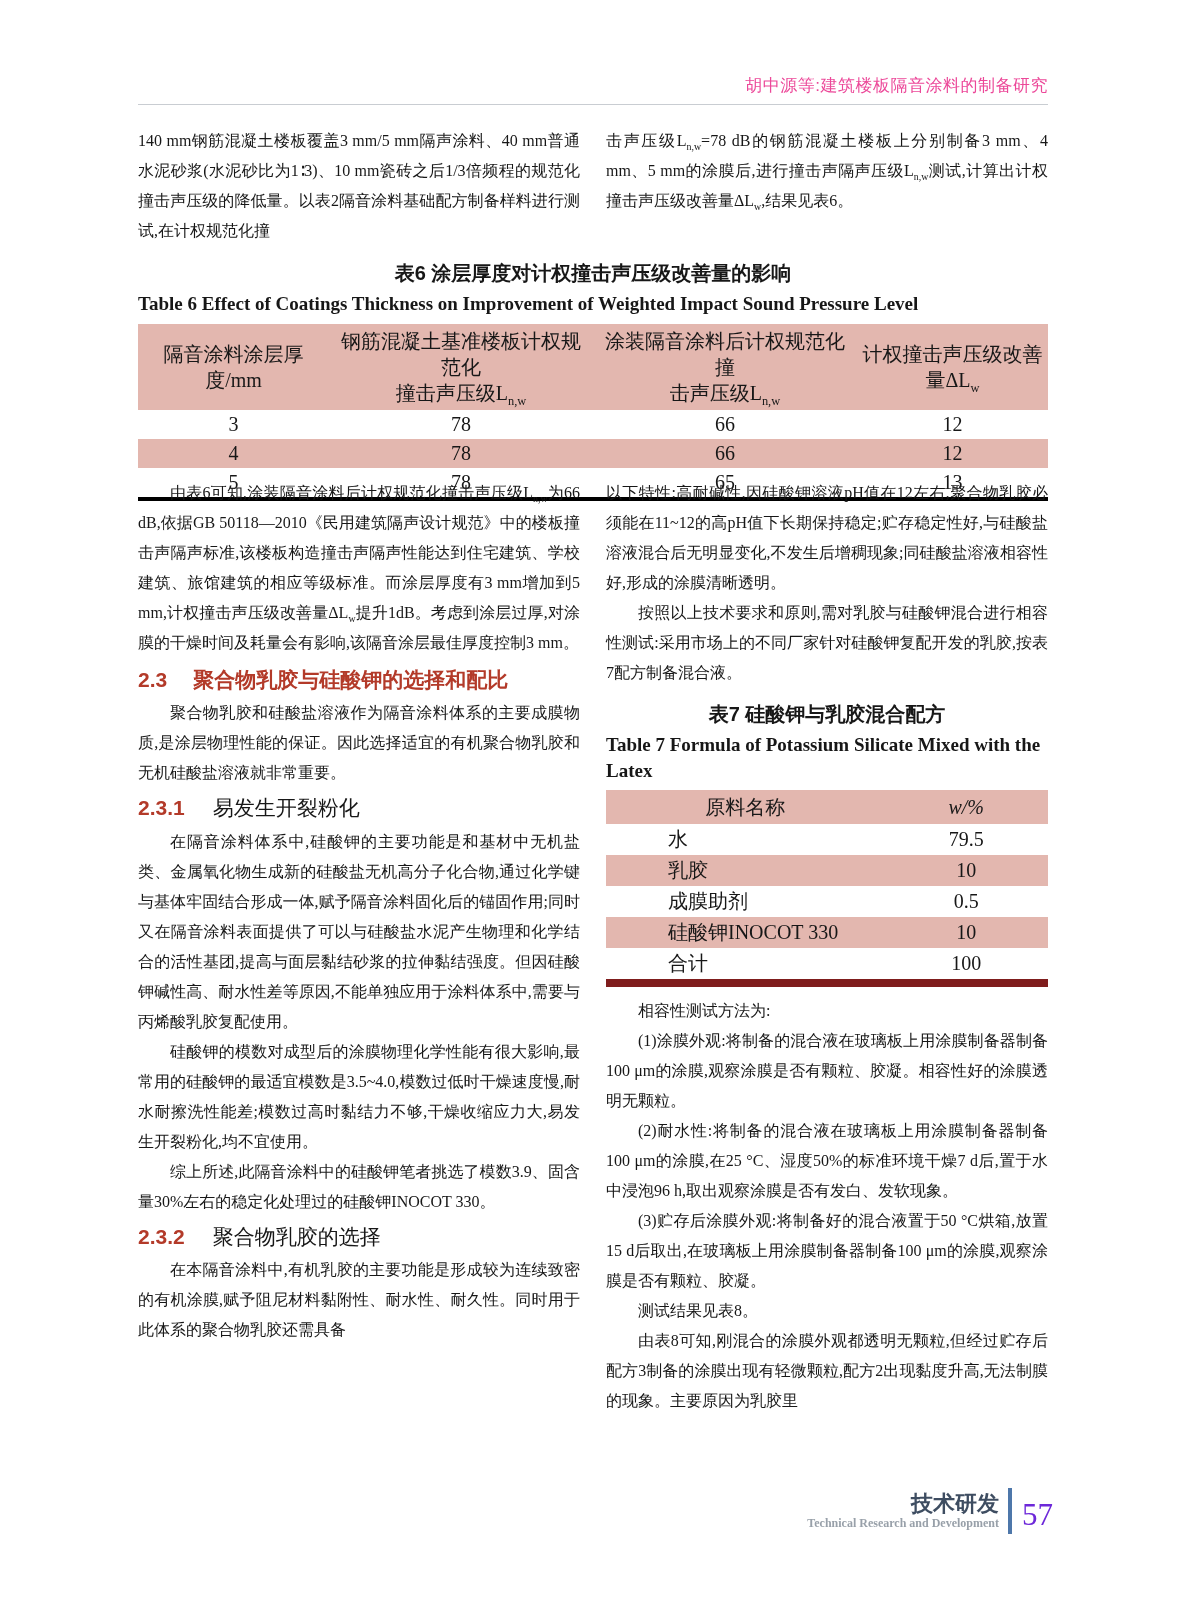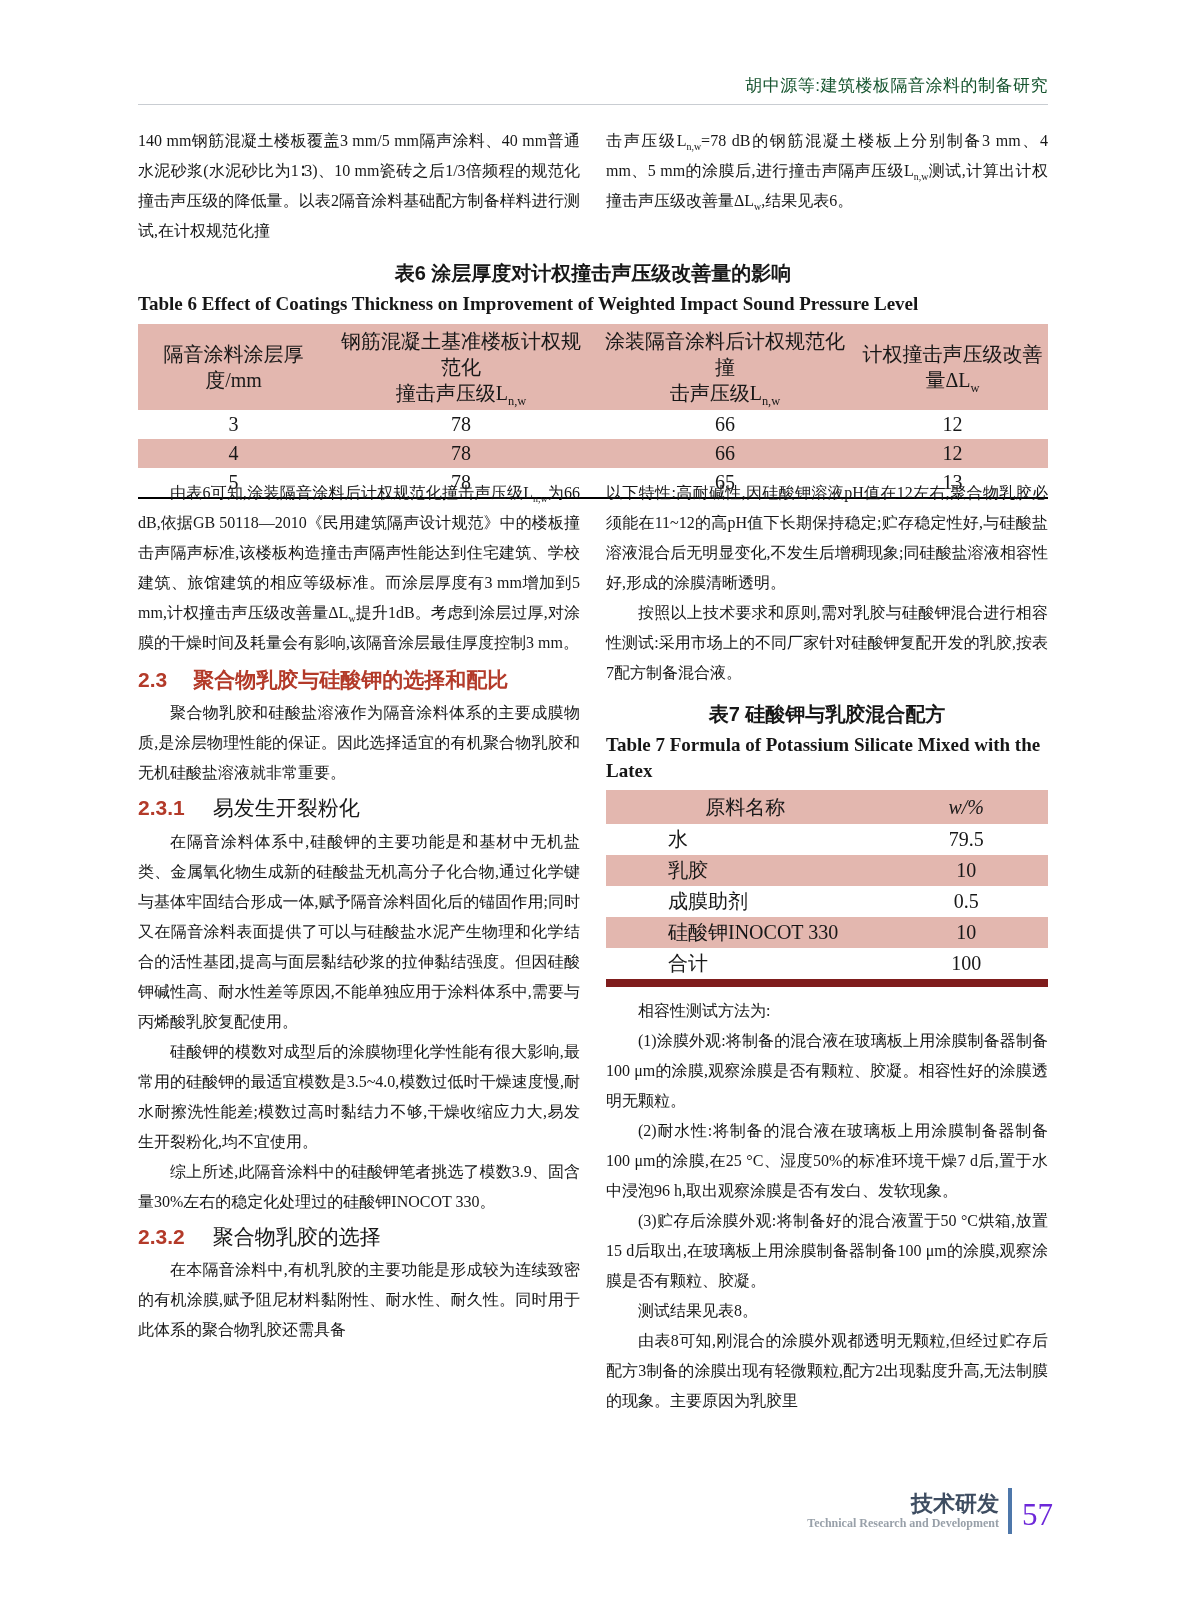--- a/index.html
+++ b/index.html
@@ -4,21 +4,21 @@
 <style>
   html,body{margin:0;padding:0;background:#ffffff;}
   .page{
     position:relative;width:1187px;height:1600px;background:#ffffff;overflow:hidden;
     font-family:"Liberation Serif","DejaVu Serif",serif;color:#171717;
   }
   
   .running-head{
     position:absolute;top:74px;right:139px;
     font-family:"Liberation Sans","DejaVu Sans",sans-serif;
-    font-size:17px;color:#14532d;letter-spacing:0.5px;
+    font-size:17px;color:#ec4899;letter-spacing:0.5px;
   }
   .head-rule{position:absolute;top:104px;left:138px;width:910px;height:0;border-top:1px solid #c9cdd2;}
   
   p{margin:0;font-size:16px;line-height:30px;text-align:justify;}
   .ind{text-indent:2em;}
   sub{font-size:0.62em;line-height:0;}
   
   .intro{position:absolute;top:126px;left:138px;width:910px;display:flex;gap:26px;}
   .col{width:442px;flex:0 0 442px;}
   
@@ -26,21 +26,21 @@
     text-align:center;font-family:"Liberation Sans","DejaVu Sans",sans-serif;
     font-weight:bold;font-size:20px;margin:0 0 5px;line-height:1.3;
   }
   .cap-en{
     text-align:left;font-family:"Liberation Serif","DejaVu Serif",serif;
     font-weight:bold;font-size:19px;margin:0 0 7px;line-height:1.35;
   }
   
   .t6block{position:absolute;top:260px;left:138px;width:910px;}
   table{width:100%;border-collapse:collapse;}
-  table.t6{border-bottom:2px solid #000000;}
+  table.t6{border-bottom:4px solid #000000;}
   table.t7{border-bottom:8px solid #7f1d1d;}
   thead tr{background:#e3b7af;}
   tbody tr:nth-child(even){background:#e3b7af;}
   th{font-weight:normal;font-size:20px;text-align:center;vertical-align:middle;
      padding:4px 4px;line-height:26px;white-space:pre-line;}
   td{font-size:20px;text-align:center;height:29px;padding:0 2px;}
   .t6 .c1{width:21%;} .t6 .c2{width:29%;} .t6 .c3{width:29%;} .t6 .c4{width:21%;}
   .t7 .c1{width:63%;} .t7 .c2{width:37%;}
   .t7 th.wcol{font-style:italic;}
   .t7 td.name{text-align:left;padding-left:62px;}

